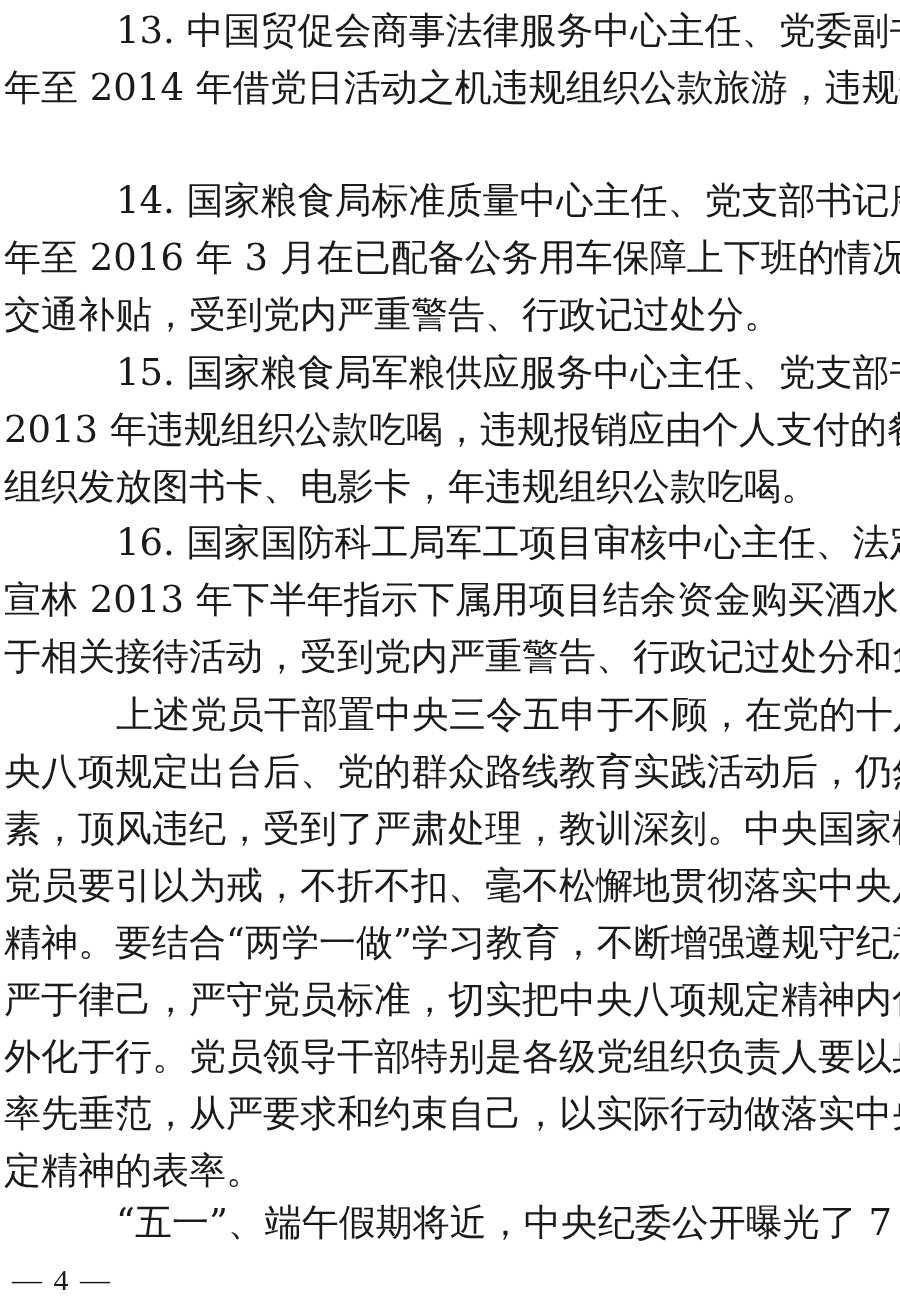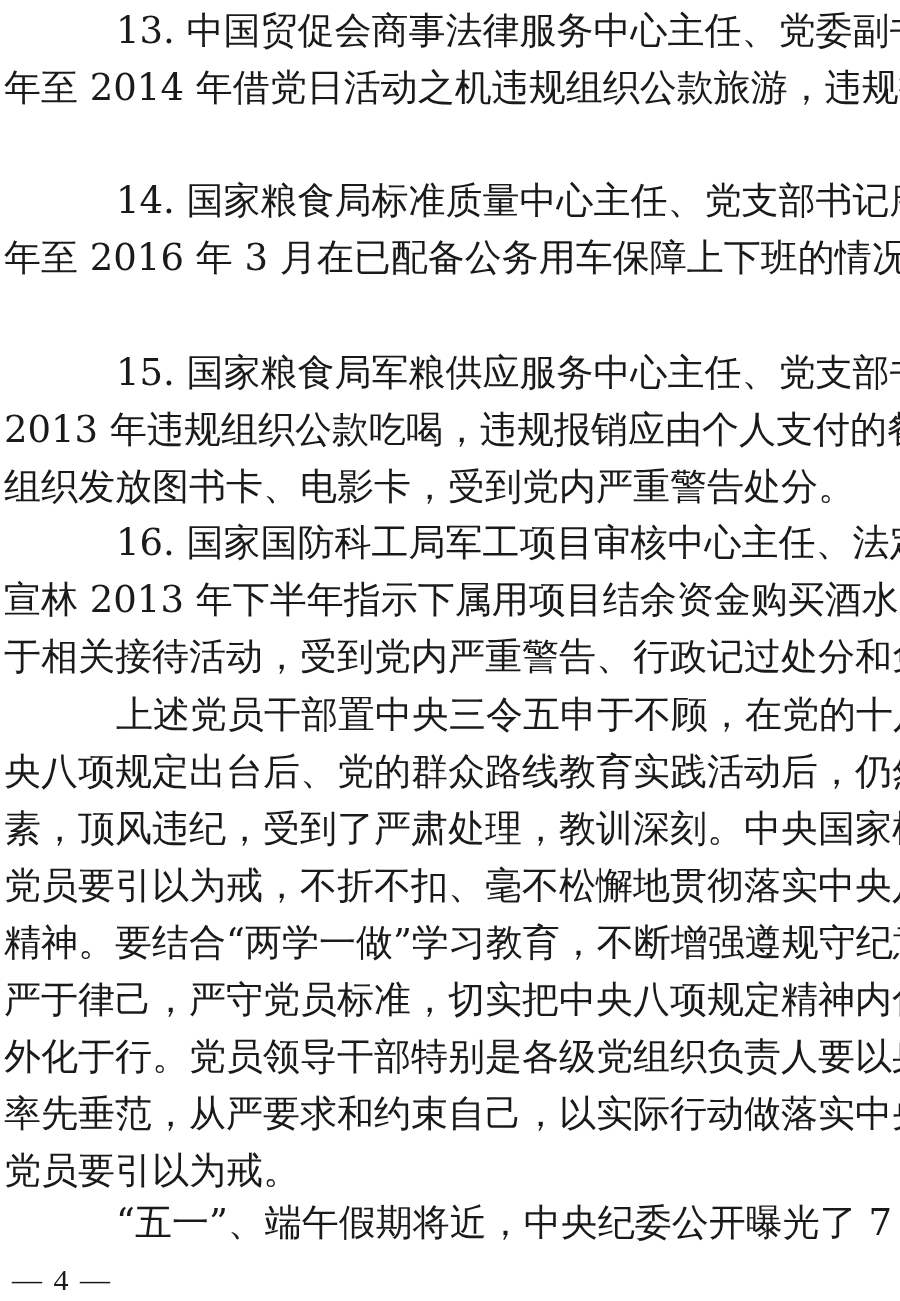--- a/index.html
+++ b/index.html
@@ -57,44 +57,45 @@
 <div class="page">
 
   <div class="block p13">
     <span class="line first">13. 中国贸促会商事法律服务中心主任、党委副书记徐伟 2013</span>
     <span class="line">年至 2014 年借党日活动之机违规组织公款旅游，违规接受地方贸</span>
   </div>
 
   <div class="block p14">
     <span class="line first">14.  国家粮食局标准质量中心主任、党支部书记唐瑞明 2013</span>
     <span class="line">年至 2016 年 3 月在已配备公务用车保障上下班的情况下违规领取</span>
+    <span class="line last">交通补贴，受到党内严重警告、行政记过处分。</span>
   </div>
 
   <div class="block p15">
     <span class="line first">15.  国家粮食局军粮供应服务中心主任、党支部书记何贤雄</span>
     <span class="line">2013 年违规组织公款吃喝，违规报销应由个人支付的餐费，违规</span>
-    <span class="line last">组织发放图书卡、电影卡，受到党内严重警告处分。</span>
+    <span class="line last">组织发放图书卡、电影卡，年违规组织公款吃喝。</span>
   </div>
 
   <div class="block p16">
     <span class="line first">16.  国家国防科工局军工项目审核中心主任、法定代表人江</span>
     <span class="line">宣林 2013 年下半年指示下属用项目结余资金购买酒水，后陆续用</span>
     <span class="line">于相关接待活动，受到党内严重警告、行政记过处分和免职处理。</span>
   </div>
 
   <div class="block p-summary">
     <span class="line first">上述党员干部置中央三令五申于不顾，在党的十八大后、中</span>
     <span class="line">央八项规定出台后、党的群众路线教育实践活动后，仍然我行我</span>
     <span class="line">素，顶风违纪，受到了严肃处理，教训深刻。中央国家机关广大</span>
     <span class="line">党员要引以为戒，不折不扣、毫不松懈地贯彻落实中央八项规定</span>
     <span class="line">精神。要结合“两学一做”学习教育，不断增强遵规守纪意识，</span>
     <span class="line">严于律己，严守党员标准，切实把中央八项规定精神内化于心、</span>
     <span class="line">外化于行。党员领导干部特别是各级党组织负责人要以身作则，</span>
     <span class="line">率先垂范，从严要求和约束自己，以实际行动做落实中央八项规</span>
-    <span class="line last">党员要引以为戒。</span>
+    <span class="line last">定精神的表率。</span>
   </div>
 
   <div class="block p-next">
     <span class="line first">“五一”、端午假期将近，中央纪委公开曝光了 7 起国有企业</span>
   </div>
 
 </div>
 
 <div class="page-number">— 4 —</div>
 

